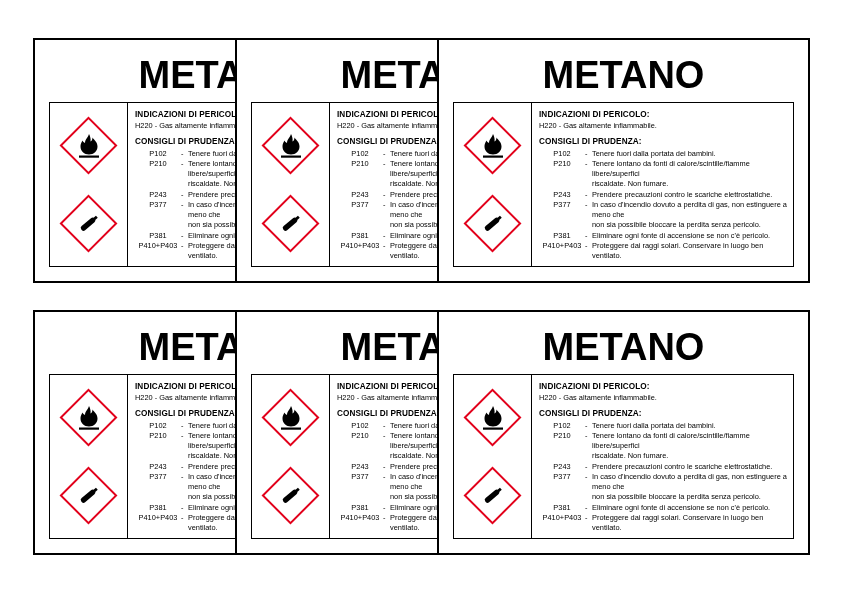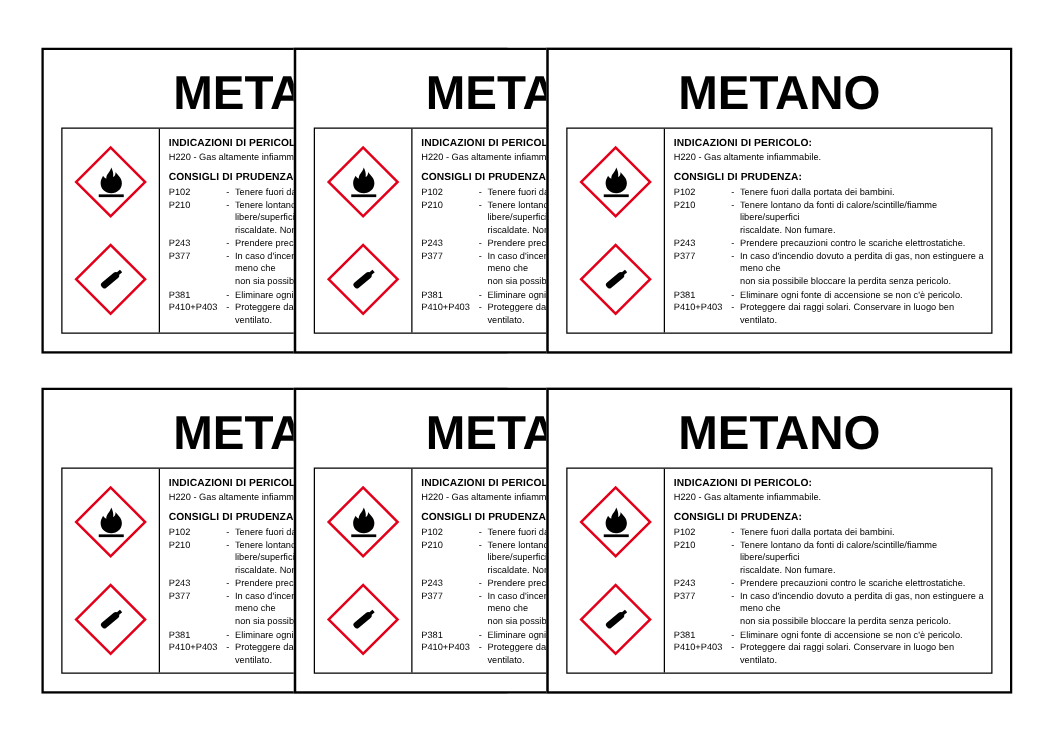--- a/index.html
+++ b/index.html
@@ -137,20 +137,21 @@
   }
   .p-row {
     display: flex;
     font-size: 7.4px;
     line-height: 1.28;
     margin-bottom: 1px;
   }
   .p-code {
     flex: 0 0 46px;
     white-space: nowrap;
+    text-align: center;
   }
   .p-dash {
     flex: 0 0 7px;
   }
   .p-text {
     flex: 1 1 auto;
   }
   .p-cont {
     font-size: 7.4px;
     line-height: 1.28;

